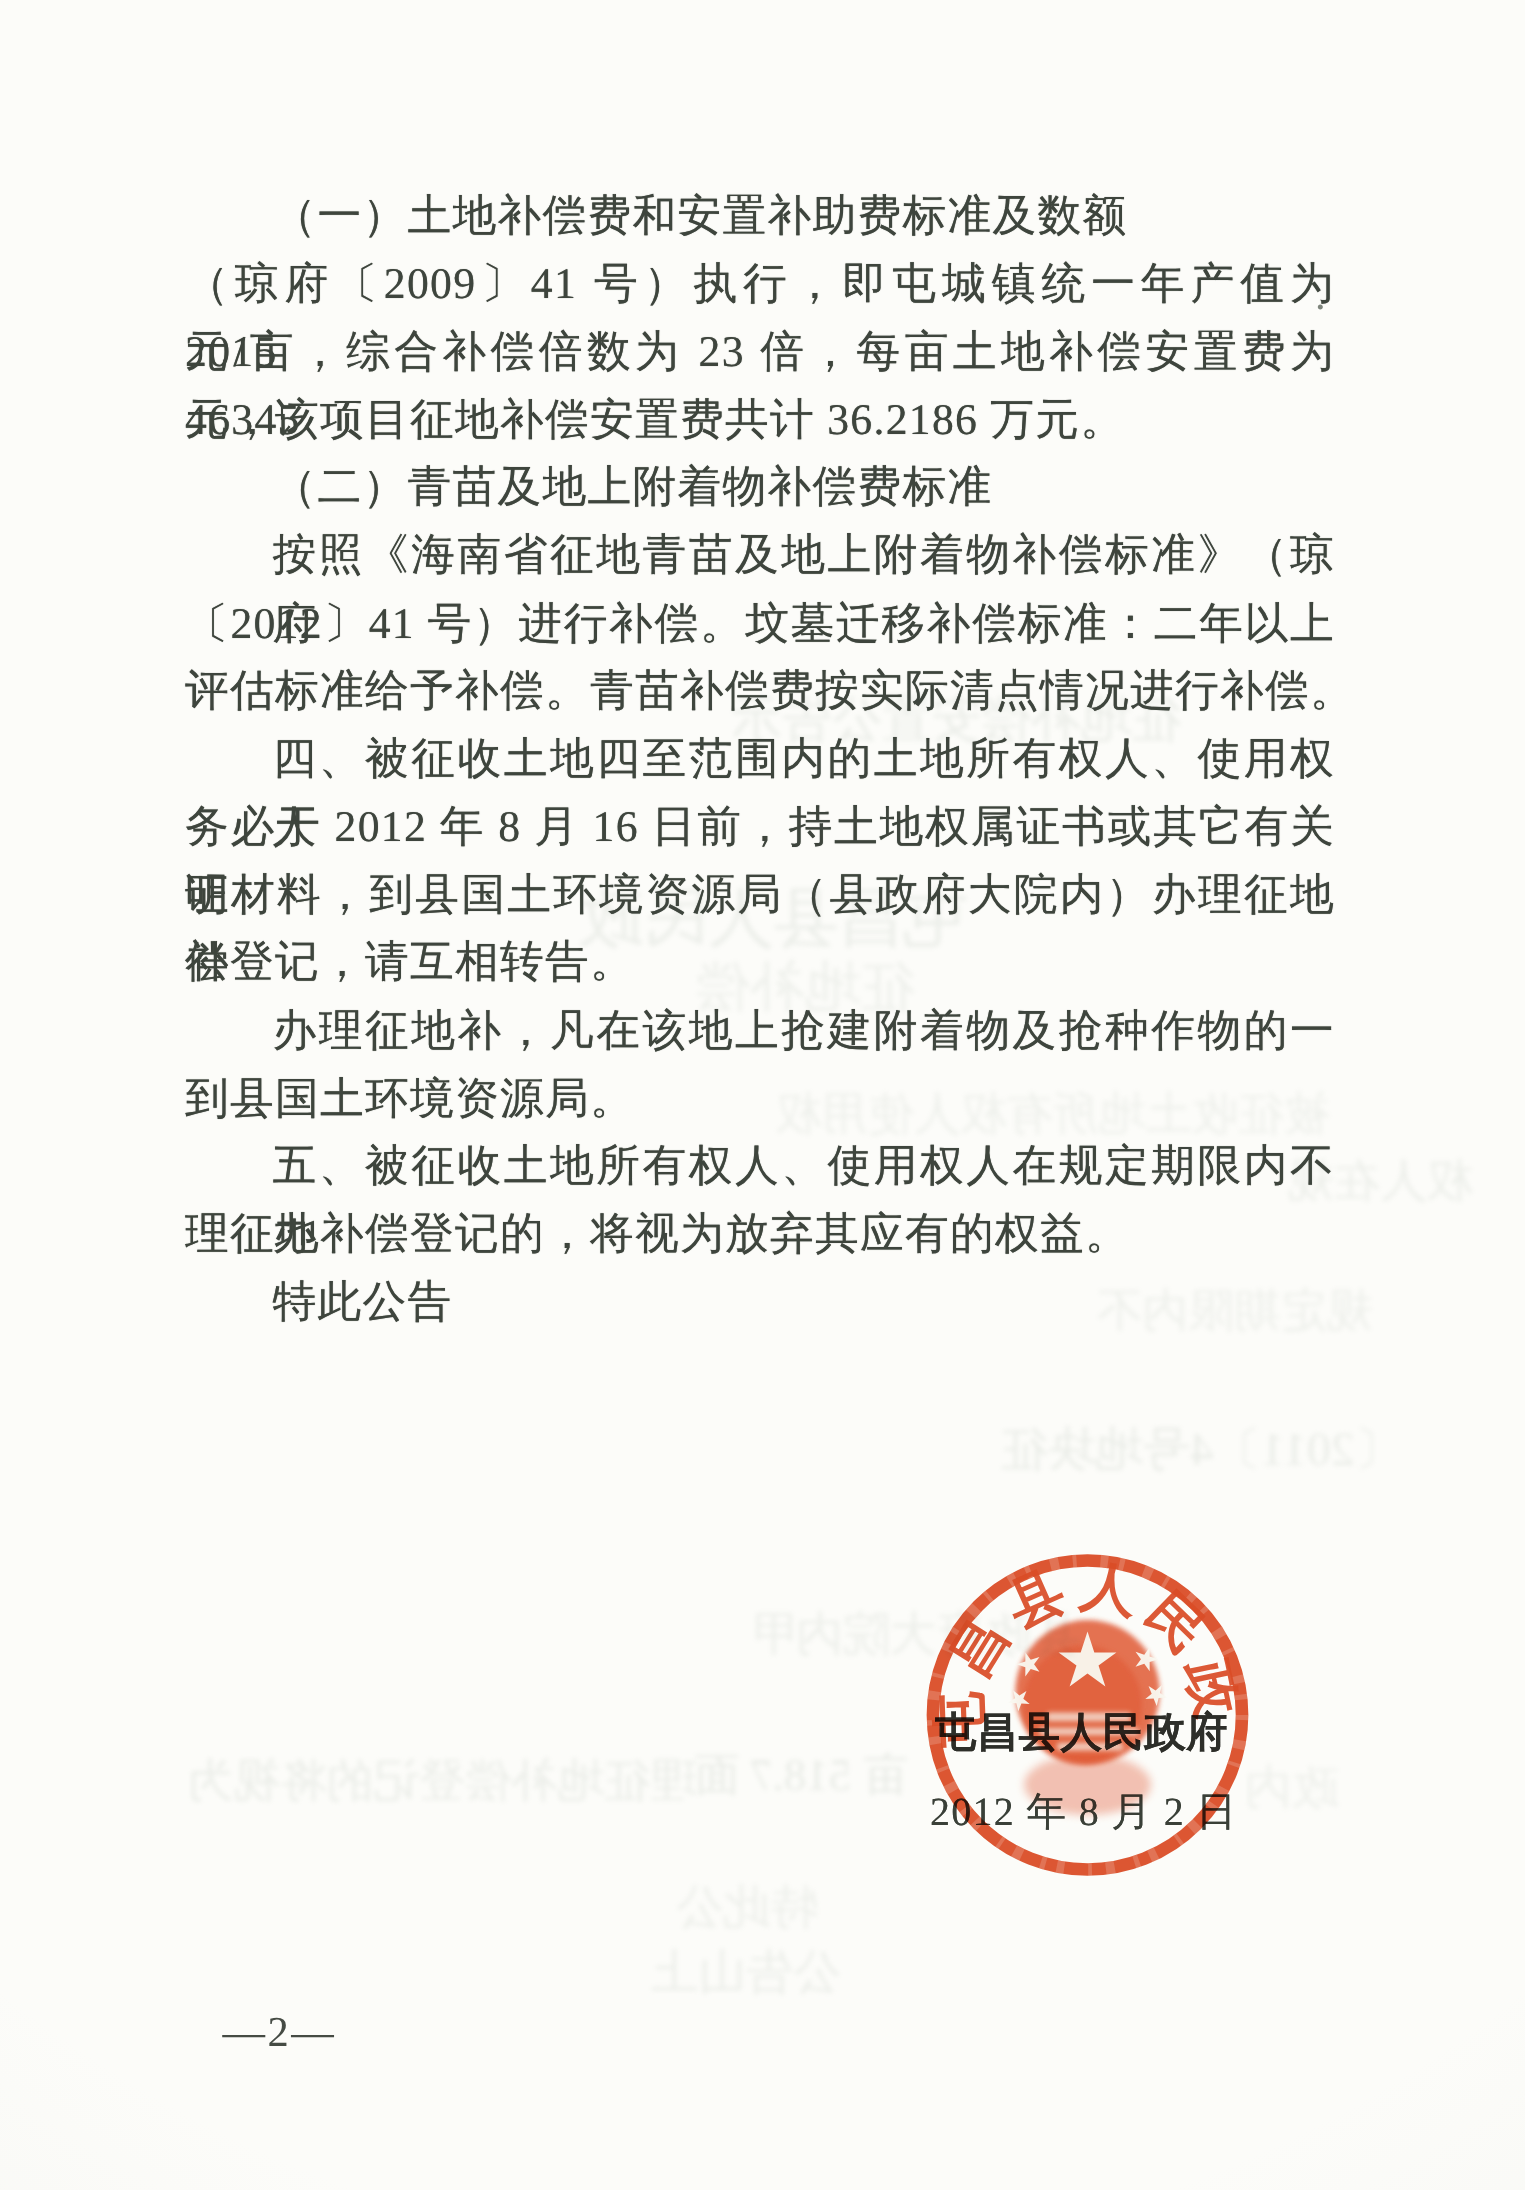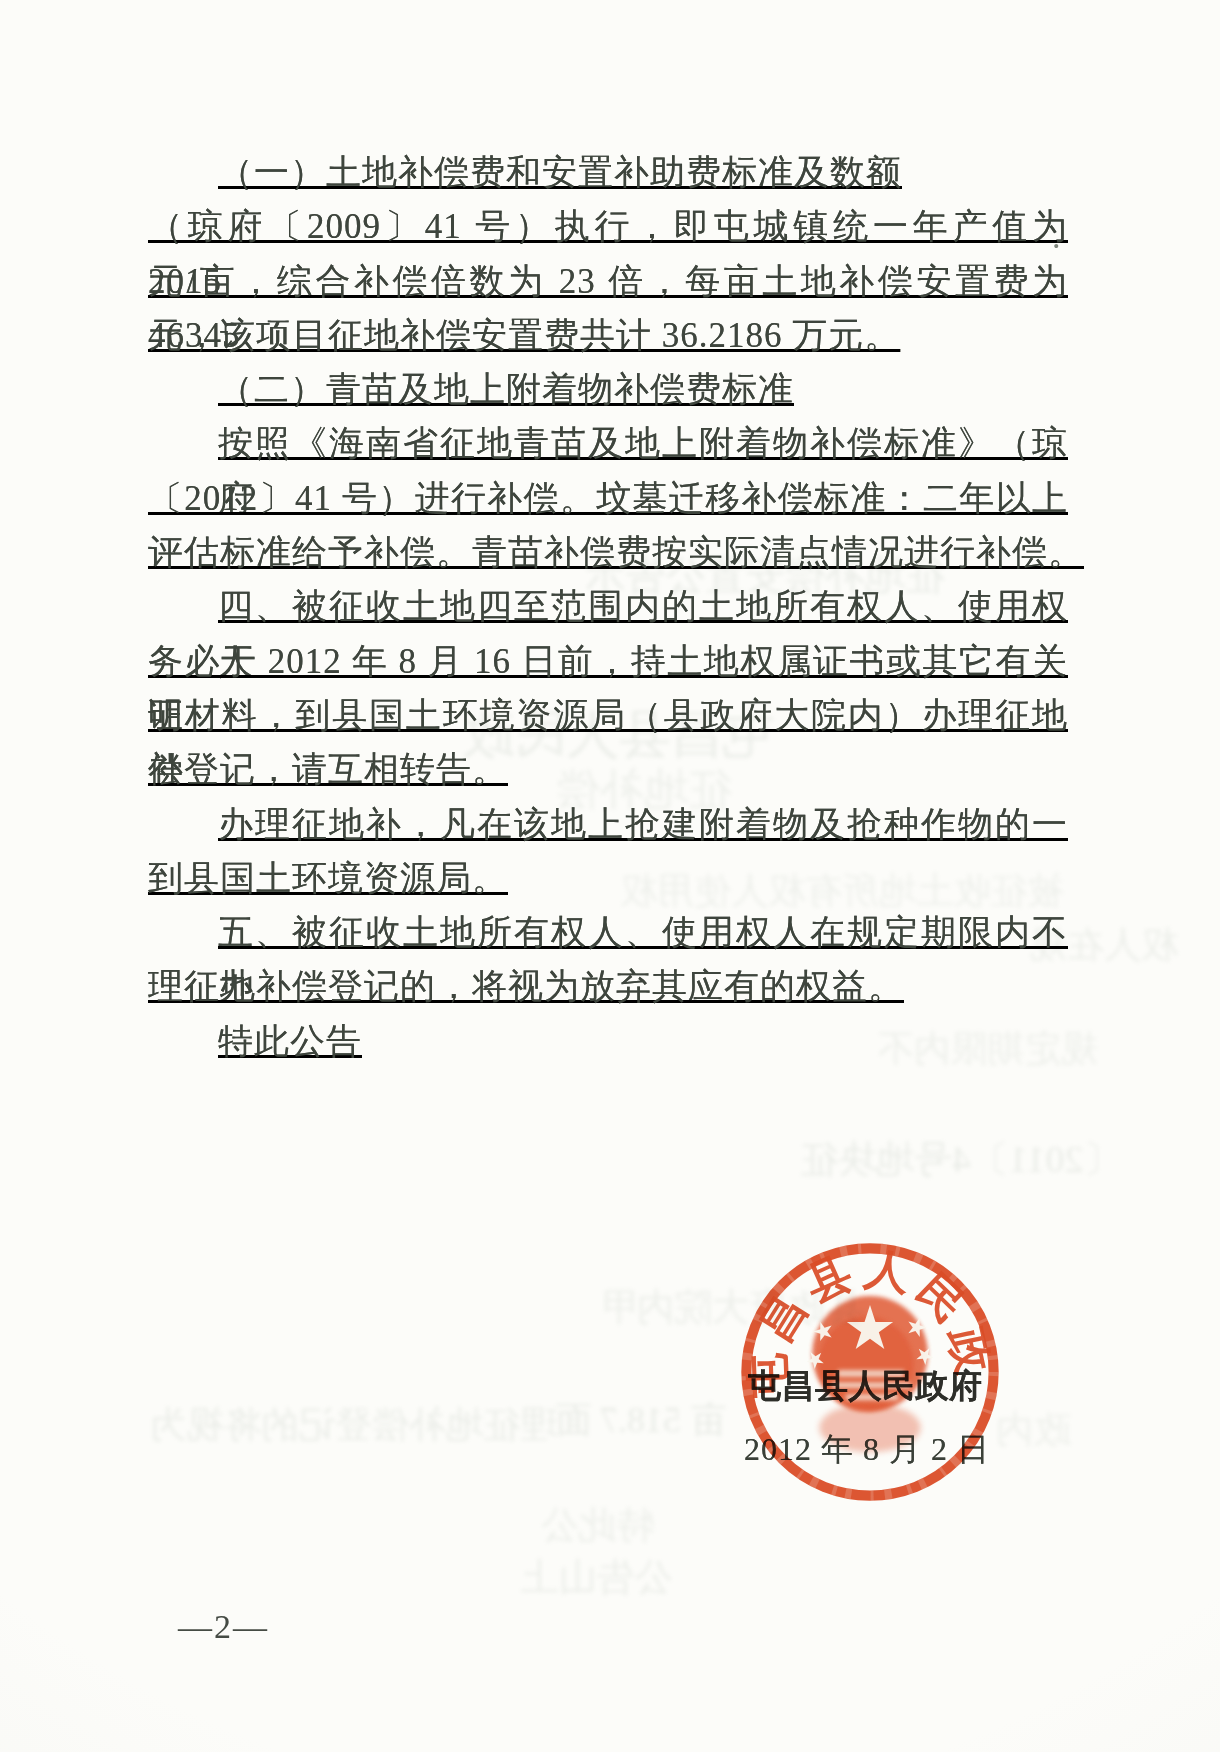--- a/index.html
+++ b/index.html
@@ -8,21 +8,21 @@
     background:#fcfcf9;overflow:hidden;
     font-family:"Liberation Serif","DejaVu Serif",serif;
   }
   
   .page::after{
     content:"";position:absolute;inset:0;pointer-events:none;
     background:
       radial-gradient(120% 90% at 50% 40%, rgba(255,255,255,0) 70%, rgba(210,212,205,.18) 100%);
   }
   #doc-lines{
-    position:absolute;left:148px;top:146px;width:920px;z-index:2;text-decoration:underline;
+    position:absolute;left:148px;top:146px;width:920px;z-index:2;
   }
   .line{
     box-sizing:border-box;width:920px;height:54.3px;line-height:54.3px;
     font-size:35px;color:#3e453d;letter-spacing:1px;white-space:nowrap;
     text-shadow:0 0 .6px rgba(62,69,61,.85);
   }
   .line.indent{padding-left:70px;}
   .line.fill{
     white-space:normal;text-align:justify;text-align-last:justify;
     text-justify:inter-ideograph;

